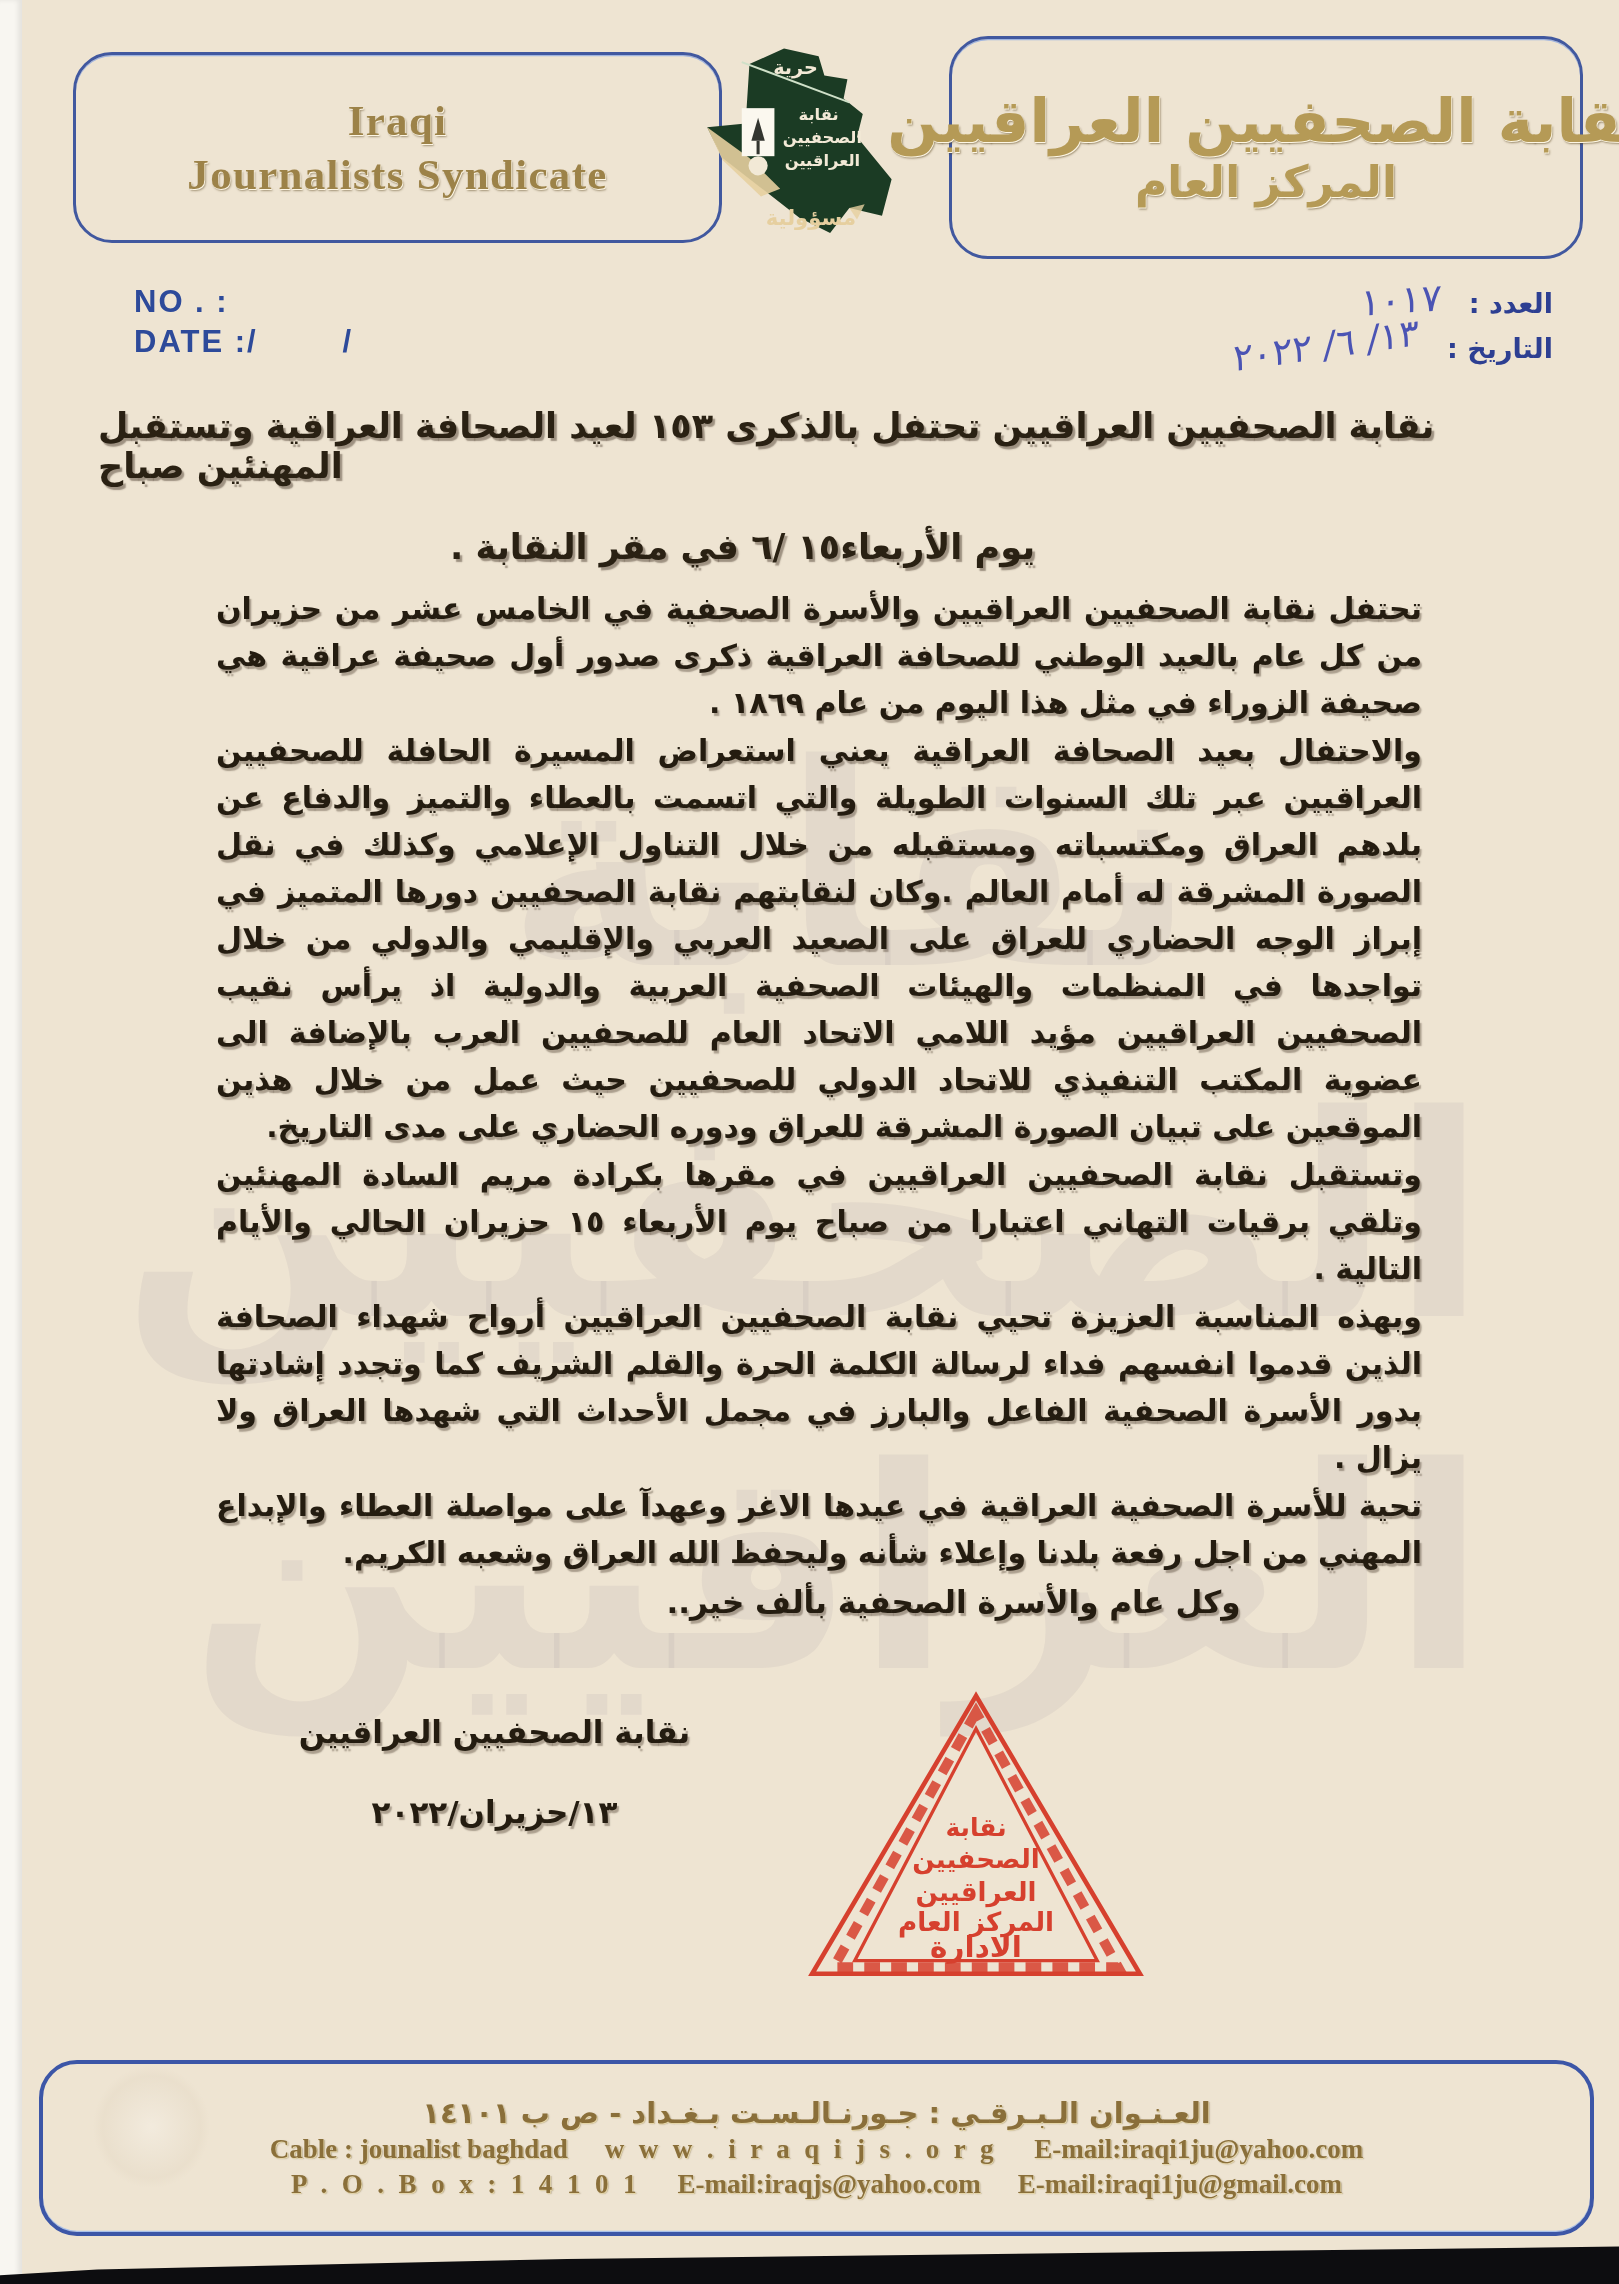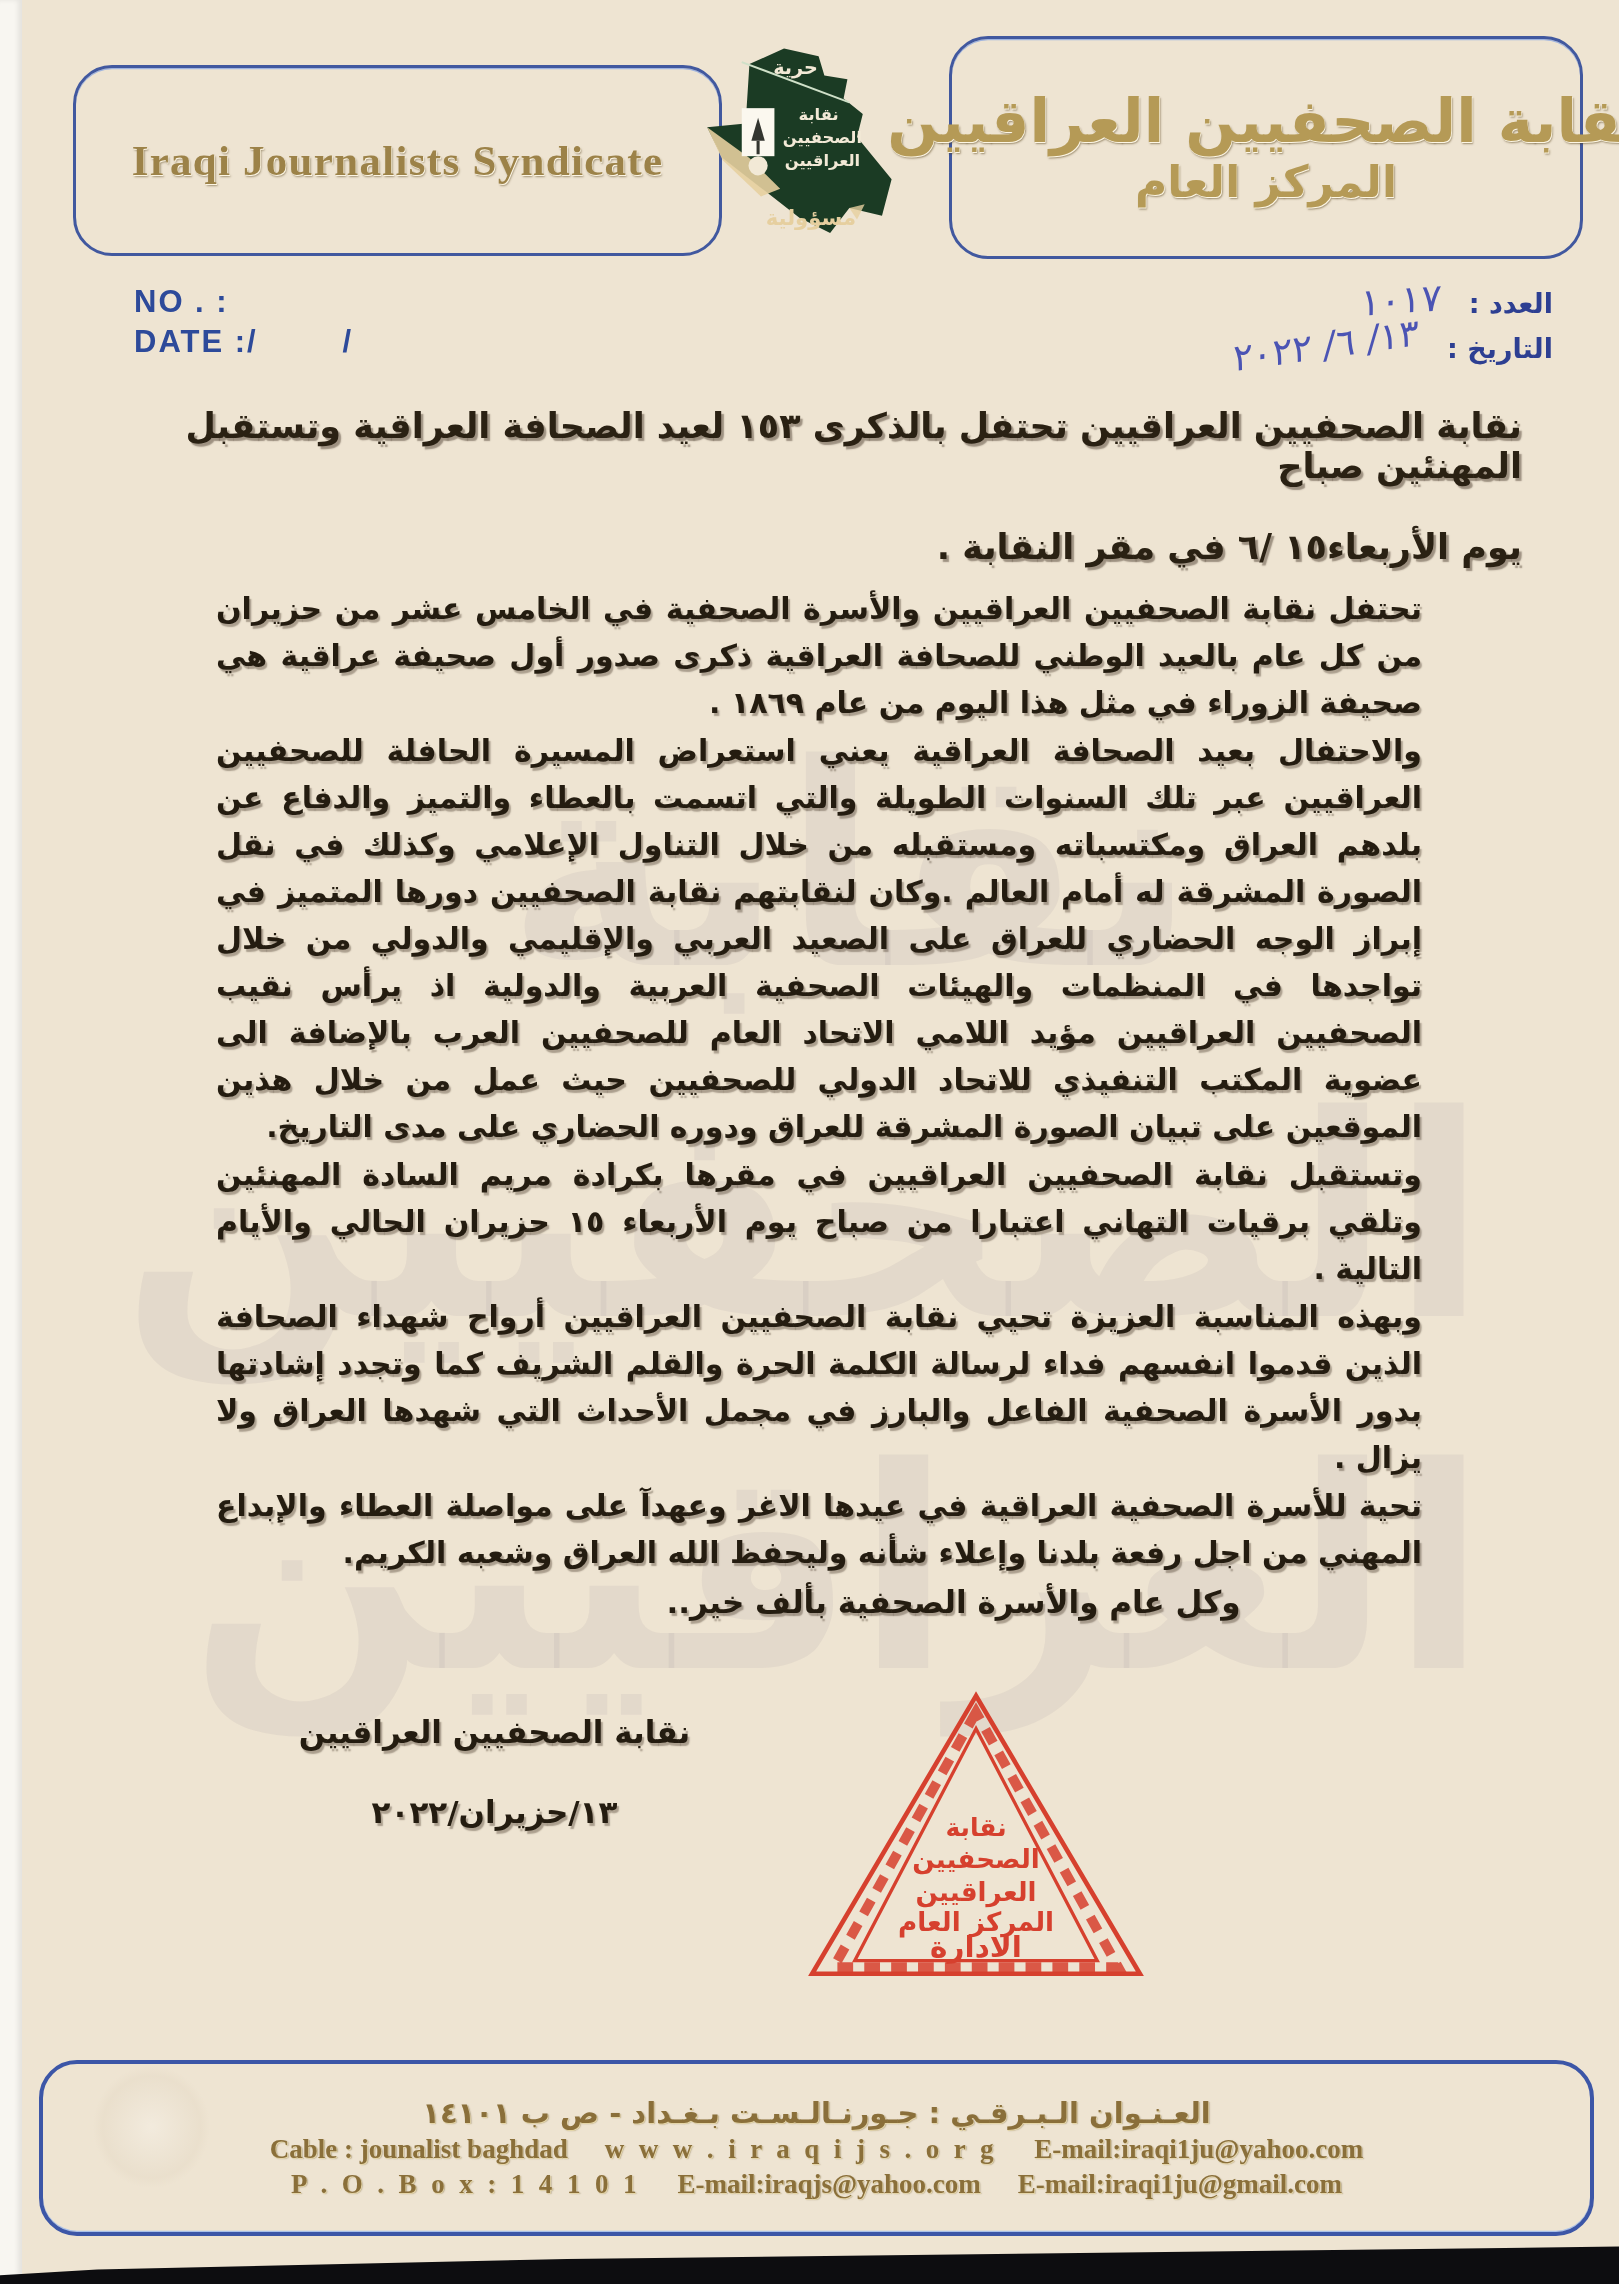--- a/index.html
+++ b/index.html
@@ -6,21 +6,21 @@
   .page{position:relative;width:1620px;height:2284px;background:#eee4d2;overflow:hidden;
         font-family:"DejaVu Sans",sans-serif;}
   .scan-strip{position:absolute;left:0;top:0;width:22px;height:2284px;background:#f8f6f1;box-shadow:inset -3.9px 0 5.2px rgba(0,0,0,.08);}
   .scan-bottom{position:absolute;left:0;top:2236px;width:1620px;height:48px;background:#0d0d10;
         clip-path:polygon(0 82%,6% 70%,35% 48%,100% 22%,100% 100%,0 100%);}
   .emboss-seal{position:absolute;left:70px;top:2042px;width:163px;height:170px;border-radius:50%;
         background:radial-gradient(closest-side,rgba(255,255,255,.5),rgba(170,150,120,.12) 60%,rgba(0,0,0,0) 72%);opacity:.5;}
 
   
   .hdr-box{position:absolute;border:3.3px solid #41589f;border-radius:39px;box-shadow:0 1.3px 0 #9fb4e0 inset;}
-  .hdr-left{left:73px;top:65px;width:643px;height:185px;display:flex;flex-direction:row;align-items:center;justify-content:center;gap:11.7px;}
+  .hdr-left{left:73px;top:52px;width:643px;height:185px;display:flex;flex-direction:column;align-items:center;justify-content:center;gap:11.7px;}
   .hdr-right{left:949px;top:36px;width:628px;height:217px;display:flex;flex-direction:column;align-items:center;justify-content:center;gap:6.5px;}
   .org-en{font-family:"Liberation Serif",serif;font-weight:bold;color:#9c8248;font-size:43px;line-height:1;
         text-shadow:0.7px 0.7px 0 #fdf6e4,1.3px 2px 2px rgba(90,70,30,.5);letter-spacing:1.3px;white-space:nowrap;}
   .org-ar{direction:rtl;color:#b59a56;font-weight:bold;font-size:60px;line-height:1.05;white-space:nowrap;
         text-shadow:0.7px 0.7px 0 #fdf6e4,1.3px 2px 2px rgba(90,70,30,.55);}
   .org-ar-sub{font-size:44px;}
   .logo-wrap{position:absolute;left:664px;top:39px;width:290px;height:219px;}
 
   
   .meta-en{position:absolute;left:134px;top:282px;color:#2d4a9a;font-family:Liberation Sans, sans-serif;font-weight:bold;}
@@ -31,21 +31,21 @@
         margin-right:18px;letter-spacing:2.6px;}
   .hand-date{transform:rotate(-8deg) skewX(-8deg);font-size:37px;}
 
   
   .wm-ar{position:absolute;left:215px;top:692px;width:1272px;direction:rtl;text-align:center;
         font-size:281px;font-weight:bold;line-height:1.25;color:rgba(120,112,128,.09);pointer-events:none;z-index:0;}
   .wm-en{position:absolute;left:271px;top:1536px;width:1305px;font-family:"Liberation Serif",serif;font-weight:bold;
         font-size:97px;color:rgba(128,118,138,.30);white-space:nowrap;pointer-events:none;z-index:0;}
 
   
-  .title{position:absolute;left:98px;top:406px;width:1424px;direction:rtl;text-align:right;color:#2a2113;
+  .title{position:absolute;left:98px;top:406px;width:1424px;direction:rtl;text-align:left;color:#2a2113;
         font-weight:bold;z-index:1;}
   .title .l1{font-size:35px;line-height:1.15;text-shadow:2.6px 3.3px 1.3px rgba(60,45,30,.45);}
   .title .l2{font-size:35px;margin-top:40px;margin-left:352px;text-shadow:2.6px 3.3px 1.3px rgba(60,45,30,.45);}
   .bodytext{position:absolute;left:215px;top:584px;width:1208px;direction:rtl;text-align:justify;color:#241c10;
         font-size:30px;line-height:47px;font-weight:bold;z-index:1;text-shadow:2px 2.6px 1.3px rgba(70,55,40,.4);}
   .bodytext p{margin:1px;}
   .closing{position:absolute;left:98px;top:1584px;width:1424px;direction:rtl;text-align:center;color:#241c10;
         font-size:31px;font-weight:bold;z-index:1;margin:0;padding-right:0;text-shadow:2px 2.6px 1.3px rgba(70,55,40,.4);}
   .closing-inner{display:inline-block;margin-left:287px;}
 

